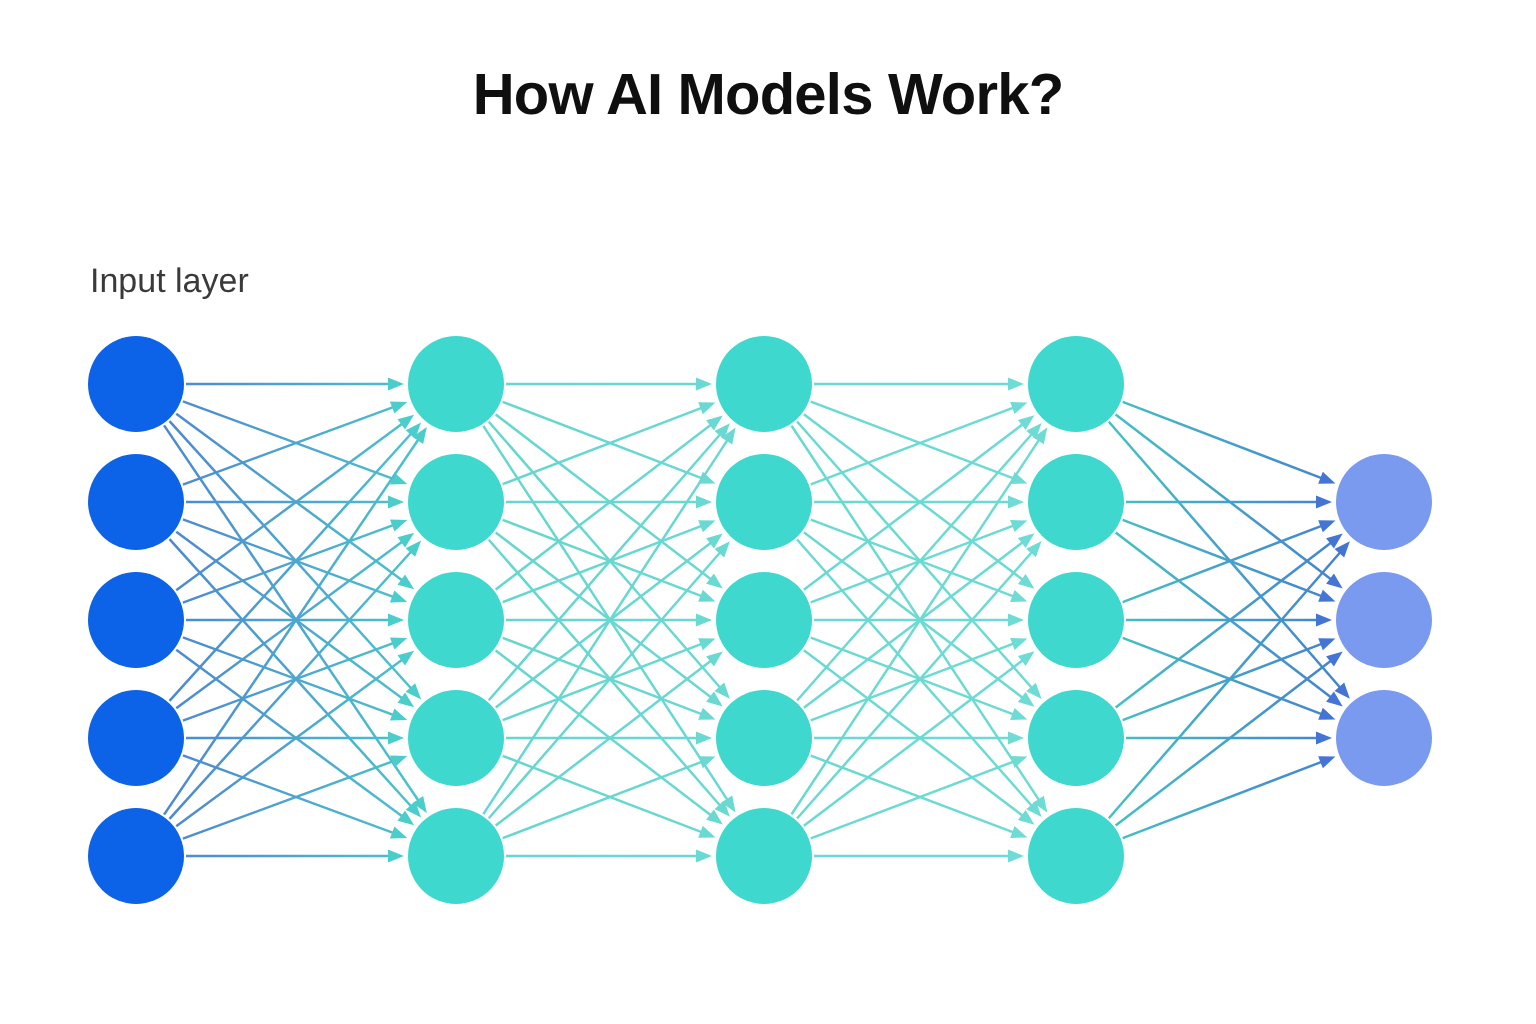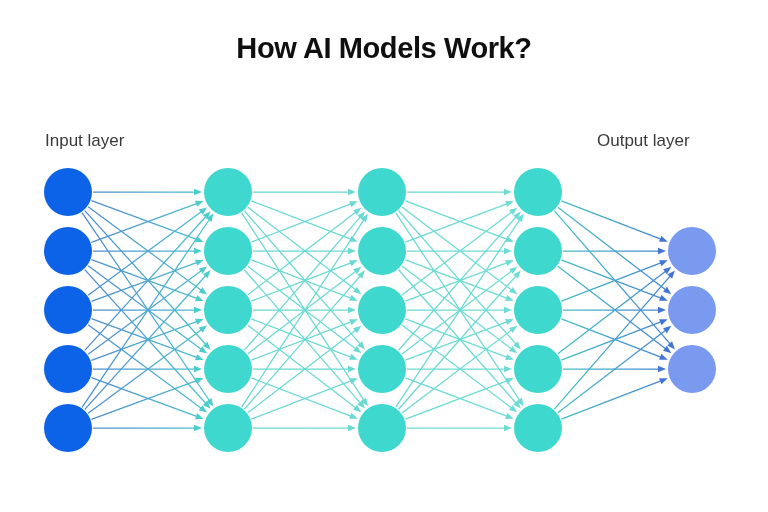--- a/index.html
+++ b/index.html
@@ -44,21 +44,20 @@
     height: 512px;
     display: block;
   }
 </style>
 </head>
 <body>
 
 <div class="canvas">
   <h1 class="title">How AI Models Work?</h1>
   <div class="layer-label label-input">Input layer</div>
-  <div class="layer-label label-output">Output layer</div>
   <svg class="network" viewBox="0 0 768 512" xmlns="http://www.w3.org/2000/svg" aria-hidden="true">
       <defs>
         <linearGradient id="edge-grad-0" gradientUnits="userSpaceOnUse" x1="68" y1="0" x2="228" y2="0">
           <stop offset="0%" stop-color="#3a72cc"></stop>
           <stop offset="100%" stop-color="#38c8c6"></stop>
         </linearGradient>
         <linearGradient id="edge-grad-1" gradientUnits="userSpaceOnUse" x1="228" y1="0" x2="382" y2="0">
           <stop offset="0%" stop-color="#3fccc3"></stop>
           <stop offset="100%" stop-color="#45d0c8"></stop>
         </linearGradient>

